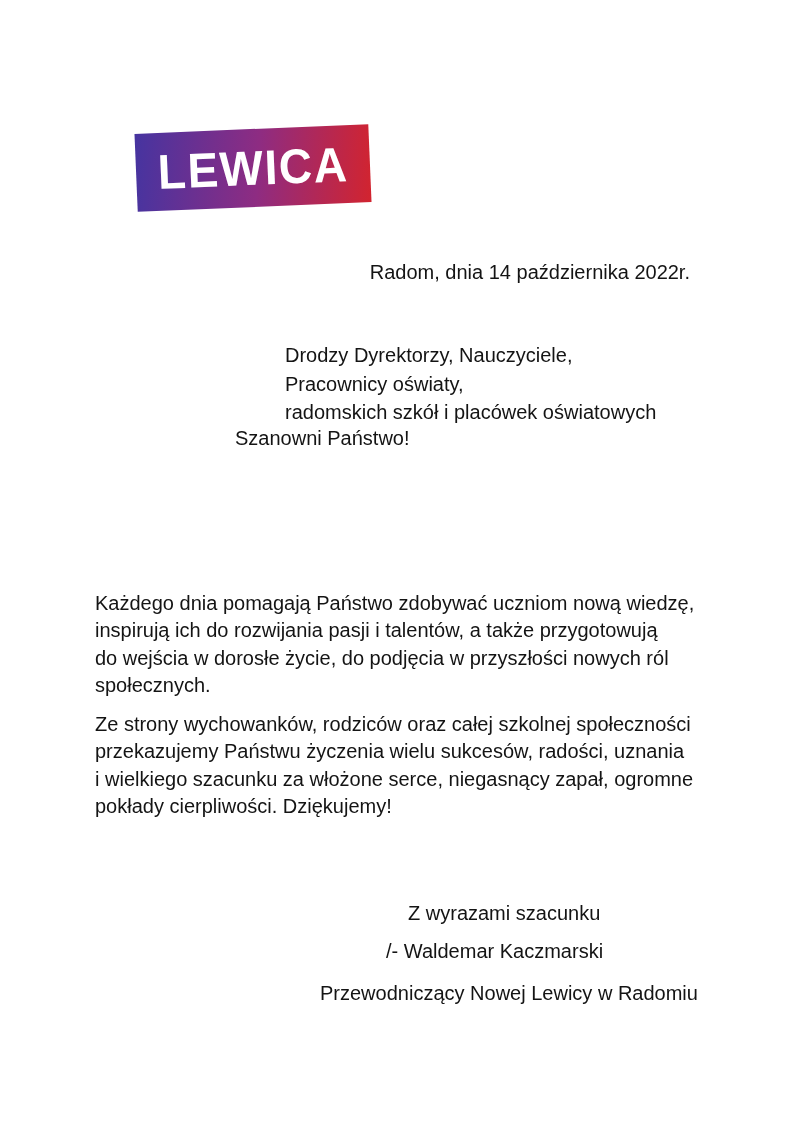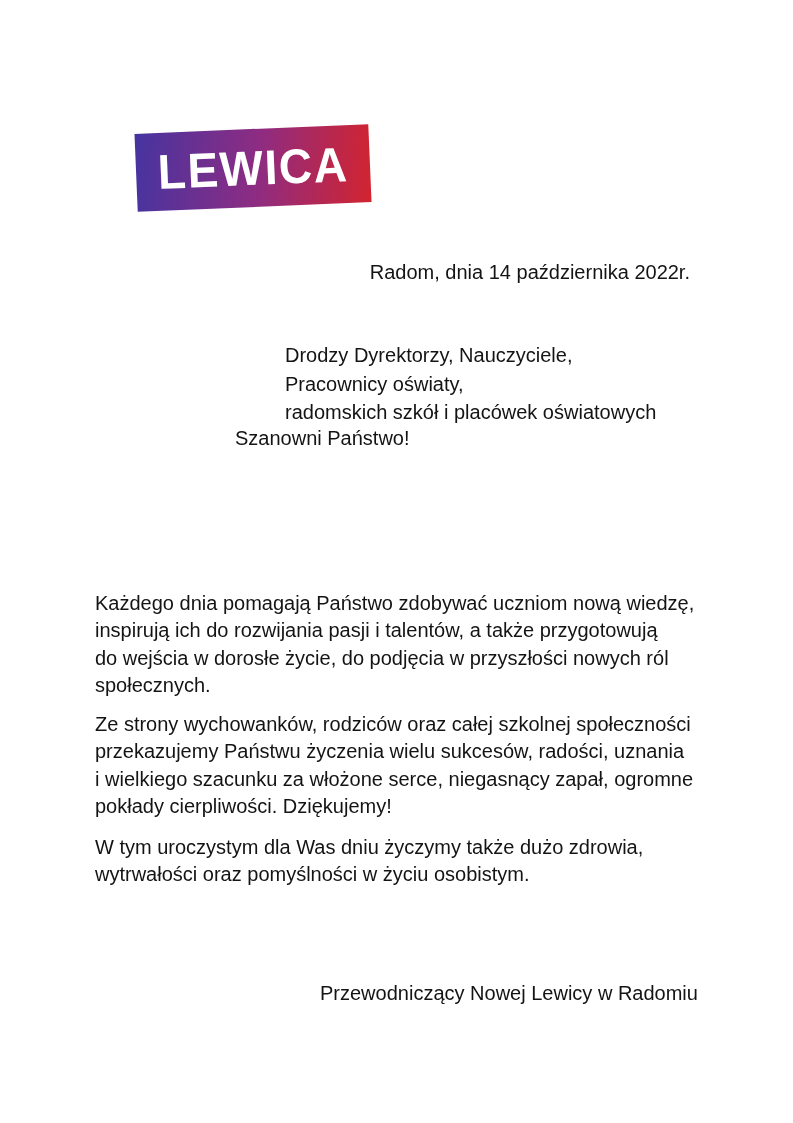--- a/index.html
+++ b/index.html
@@ -90,20 +90,20 @@
   <div class="abs para para-2">Każdego dnia pomagają Państwo zdobywać uczniom nową wiedzę,
 inspirują ich do rozwijania pasji i talentów, a także przygotowują
 do wejścia w dorosłe życie, do podjęcia w przyszłości nowych ról
 społecznych.</div>
 
   <div class="abs para para-3">Ze strony wychowanków, rodziców oraz całej szkolnej społeczności
 przekazujemy Państwu życzenia wielu sukcesów, radości, uznania
 i wielkiego szacunku za włożone serce, niegasnący zapał, ogromne
 pokłady cierpliwości. Dziękujemy!</div>
 
-  <div class="abs para para-4">W tym uroczystym dla Was dniu życzymy także dużo zdrowia,
-wytrwałości oraz pomyślności w życiu osobistym.</div>
 
+  <div class="abs closing">Z wyrazami szacunku</div>
 
+  <div class="abs signature">/- Waldemar Kaczmarski</div>
 
   <div class="abs sig-title">Przewodniczący Nowej Lewicy w Radomiu</div>
 
 </div>
 
 </body></html>

